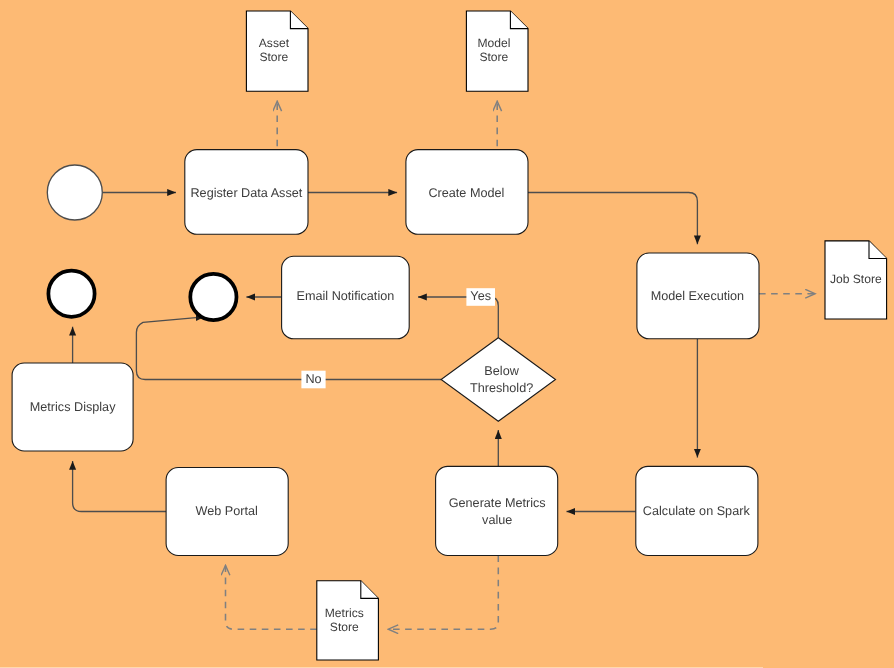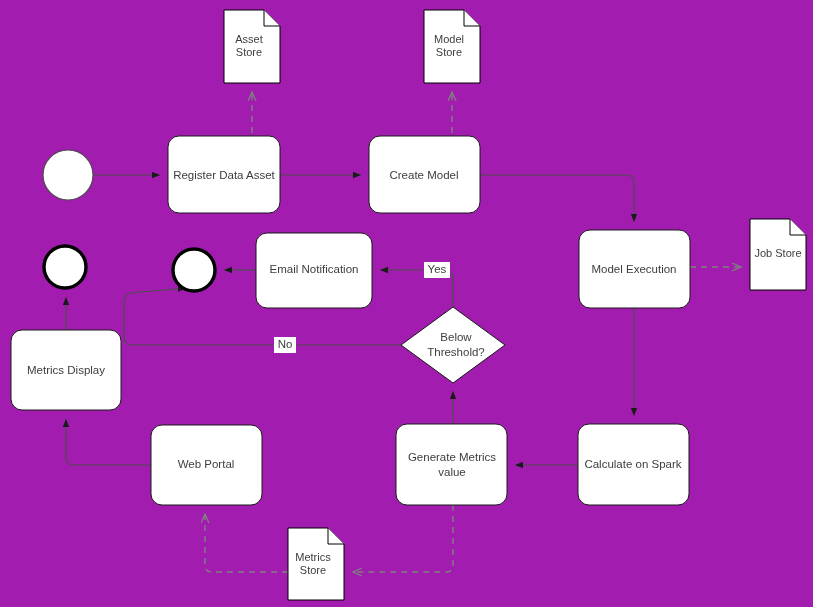--- a/index.html
+++ b/index.html
@@ -4,21 +4,21 @@
 <style>
   html, body {
     margin: 0;
     padding: 0;
     background: #ffffff;
   }
   #canvas {
     position: relative;
     width: 813px;
     height: 607px;
-    background: #a21caf;
+    background: #fdba74;
     overflow: hidden;
     font-family: "Liberation Sans", sans-serif;
   }
   svg#diagram {
     position: absolute;
     top: 0;
     left: 0;
     width: 813px;
     height: 607px;
   }

